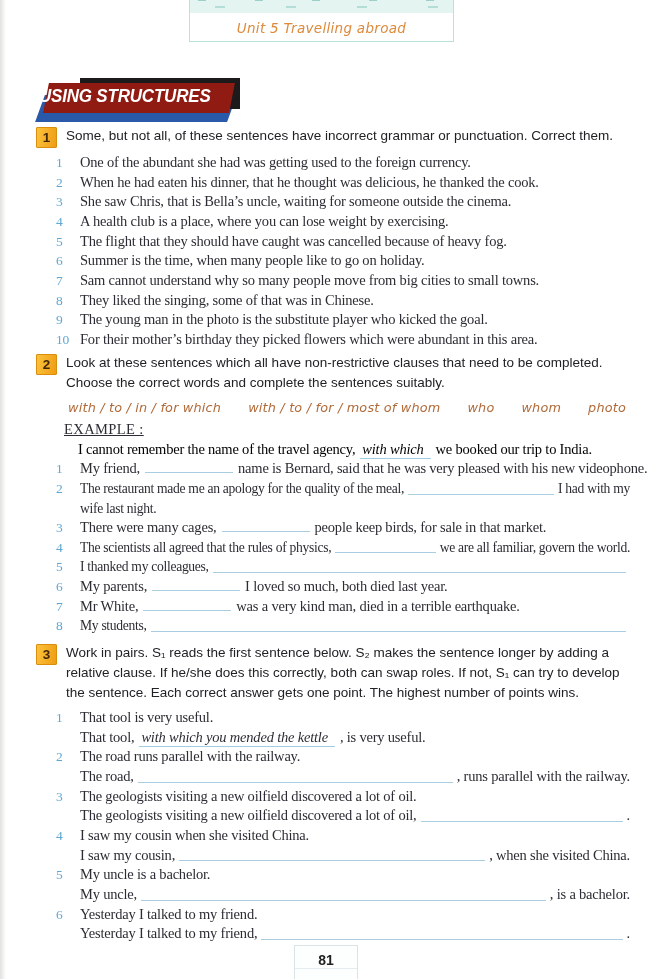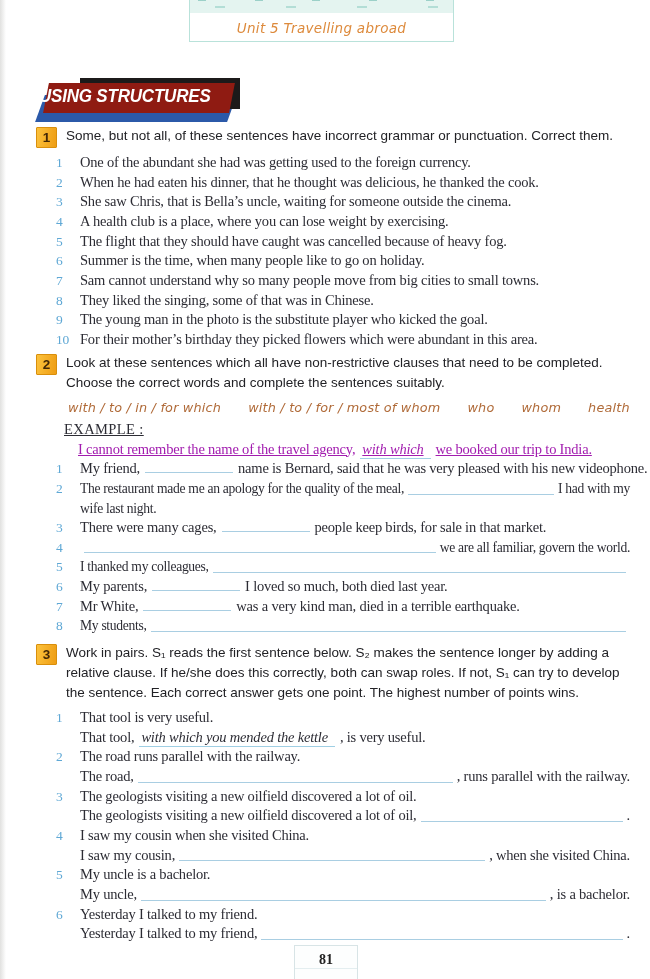--- a/index.html
+++ b/index.html
@@ -64,28 +64,28 @@
   .answer{font-style:italic;border-bottom:1.2px solid #9fcfe4;
     margin:0 5px;padding:0 7px 1px 2px;}
 
   
   .wordbank{margin:2px 0 3px 32px;line-height:19px;white-space:nowrap;
     font-family:"DejaVu Sans", sans-serif;font-style:italic;font-size:12.8px;
     color:#b06a38;letter-spacing:.2px;}
   .wordbank span{margin-right:27px;}
   .example-label{margin-left:28px;line-height:19.6px;font-size:14.5px;color:#2c2c34;letter-spacing:.4px;text-decoration:underline;}
   .example-line{margin-left:42px;line-height:19.6px;font-size:14.5px;
-    letter-spacing:-.2px;color:#a21caf;white-space:nowrap;text-decoration:underline;}
+    letter-spacing:-.2px;color:#000000;white-space:nowrap;}
 
   
   .pagenum-box{position:absolute;left:294px;top:945px;width:62px;height:40px;
     border:1px solid #d8e4e6;background:#fdfefe;}
   .pagenum-box .inner{border-bottom:1px solid #e4eef0;height:22px;
     display:flex;align-items:flex-end;justify-content:center;}
-  .pagenum{font-family:Liberation Serif, serif;font-weight:700;font-size:14px;color:#222;}
+  .pagenum{font-family:Liberation Sans, sans-serif;font-weight:700;font-size:14px;color:#222;}
 </style>
 </head>
 <body>
 
 <div class="page-edge"></div>
 
 <div class="unitbox">
   <div class="band"></div>
   <div class="unit-title">Unit 5 Travelling abroad</div>
 </div>
@@ -145,21 +145,21 @@
       </div>
   </div>
 </div>
 
 <div class="section ex2">
   <div class="ex-header">
     <div class="badge">2</div>
     <div class="intro">Look at these sentences which all have non-restrictive clauses that need to be completed. Choose the correct words and complete the sentences suitably.</div>
   </div>
   <div class="wordbank">
-    <span>with / to / in / for which</span><span>with / to / for / most of whom</span><span>who</span><span>whom</span><span>health</span>
+    <span>with / to / in / for which</span><span>with / to / for / most of whom</span><span>who</span><span>whom</span><span>photo</span>
   </div>
   <div class="example-label">EXAMPLE :</div>
   <div class="example-line">
     <span>I cannot remember the name of the travel agency,</span><span class="answer">with which</span><span>we booked our trip to India.</span>
   </div>
   <div class="items">
     <div class="item">
         <span class="inum">1</span>
         <span class="itxt"><span class="seg">My friend,</span><span class="blank"></span><span class="seg">name is Bernard, said that he was very pleased with his new videophone.</span></span>
       </div>
@@ -174,20 +174,21 @@
           <div>wife last night.</div>
         </span>
       </div>
     <div class="item">
         <span class="inum">3</span>
         <span class="itxt"><span class="seg">There were many cages,</span><span class="blank"></span><span class="seg">people keep birds, for sale in that market.</span></span>
       </div>
     <div class="item tight">
         <span class="inum">4</span>
         <span class="itxt flexrow">
+          <span class="seg">The scientists all agreed that the rules of physics,</span>
           <span class="blank grow"></span>
           <span class="seg">we are all familiar, govern the world.</span>
         </span>
       </div>
     <div class="item tight">
         <span class="inum">5</span>
         <span class="itxt flexrow">
           <span class="seg">I thanked my colleagues,</span>
           <span class="blank grow"></span>
         </span>

